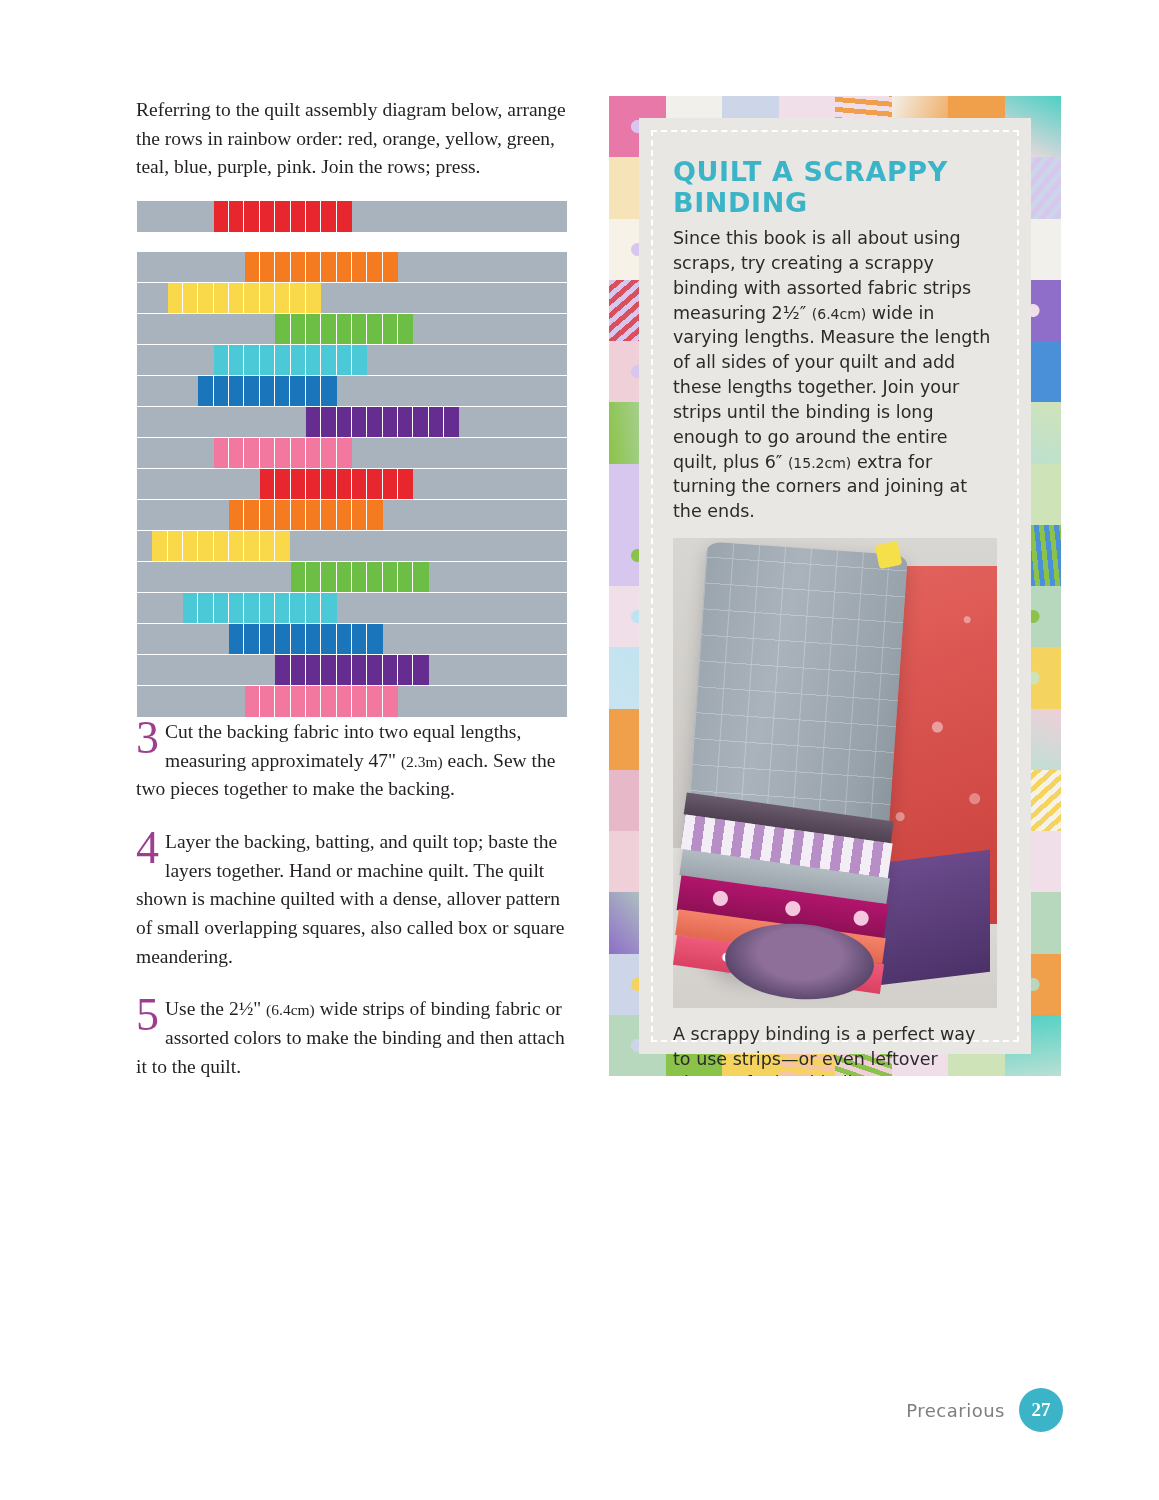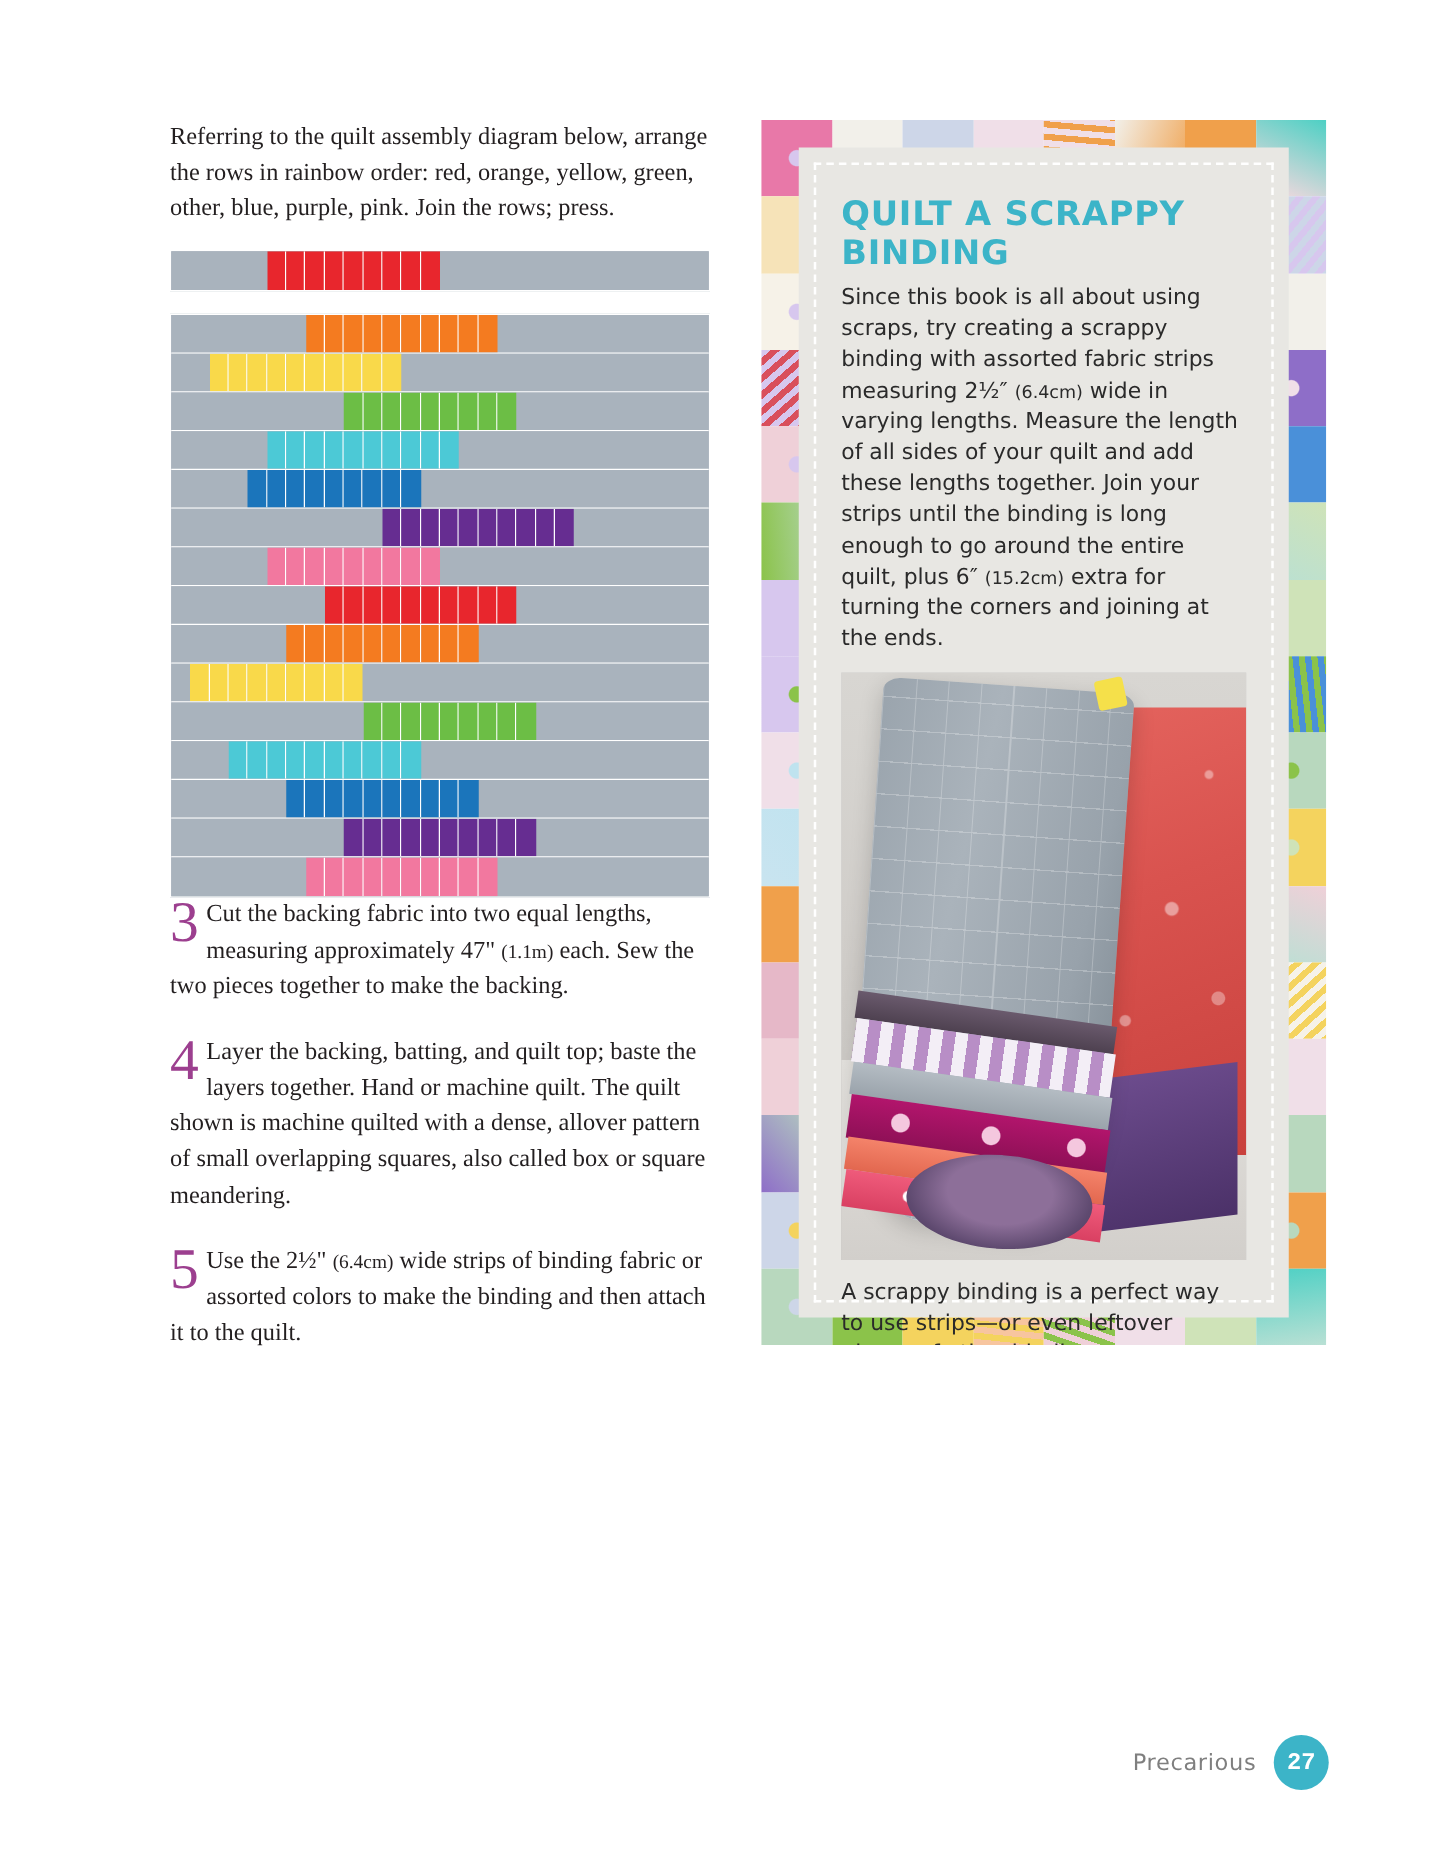--- a/index.html
+++ b/index.html
@@ -244,35 +244,35 @@
     font-family: "DejaVu Sans", sans-serif;
     font-size: 18px;
     color: #7f7f7f;
     letter-spacing: 0.5px;
   }
   .page-badge {
     width: 44px; height: 44px;
     border-radius: 50%;
     background: #3cb4c8;
     color: #ffffff;
-    font-family: Liberation Mono, monospace;
+    font-family: Liberation Serif, serif;
     font-weight: bold;
     font-size: 19px;
     display: flex;
     align-items: center;
     justify-content: center;
   }
 </style>
 </head>
 <body>
 
 <div class="left-col">
 
 
-  <p class="body-text">Referring to the quilt assembly diagram below, arrange the rows in rainbow order: red, orange, yellow, green, other, blue, purple, pink. Join the rows; press.</p>
+  <p class="body-text">Referring to the quilt assembly diagram below, arrange the rows in rainbow order: red, orange, yellow, green, teal, blue, purple, pink. Join the rows; press.</p>
 
   <div class="diagram-wrap">
     <div class="quilt-block single-block" id="top-block">
       <div class="quilt-rows" id="top-rows">
           <div class="qrow">
             <div class="qrun" style="left: 17.8571%; width: 32.1429%;">
               <div class="qcell" style="background: rgb(232, 38, 45); width: 11.1111%;"></div>
               <div class="qcell" style="background: rgb(232, 38, 45); width: 11.1111%;"></div>
               <div class="qcell" style="background: rgb(232, 38, 45); width: 11.1111%;"></div>
               <div class="qcell" style="background: rgb(232, 38, 45); width: 11.1111%;"></div>
@@ -492,21 +492,21 @@
               <div class="qcell" style="background: rgb(242, 120, 159); width: 10%;"></div>
             </div>
           </div>
         </div>
     </div>
   </div>
 
 
   <div class="step">
     <span class="step-num">3</span>
-    <span>Cut the backing fabric into two equal lengths, measuring approximately 47" </span><span class="small-unit">(1.1m)</span><span> each. Sew the two pieces together to make the backing.</span>
+    <span>Cut the backing fabric into two equal lengths, measuring approximately 47" </span><span class="small-unit">(2.3m)</span><span> each. Sew the two pieces together to make the backing.</span>
   </div>
 
   <div class="step">
     <span class="step-num">4</span>
     <span>Layer the backing, batting, and quilt top; baste the layers together. Hand or machine quilt. The quilt shown is machine quilted with a dense, allover pattern of small overlapping squares, also called box or square meandering.</span>
   </div>
 
   <div class="step">
     <span class="step-num">5</span>
     <span>Use the 2½" </span><span class="small-unit">(6.4cm)</span><span> wide strips of binding fabric or assorted colors to make the binding and then attach it to the quilt.</span>

